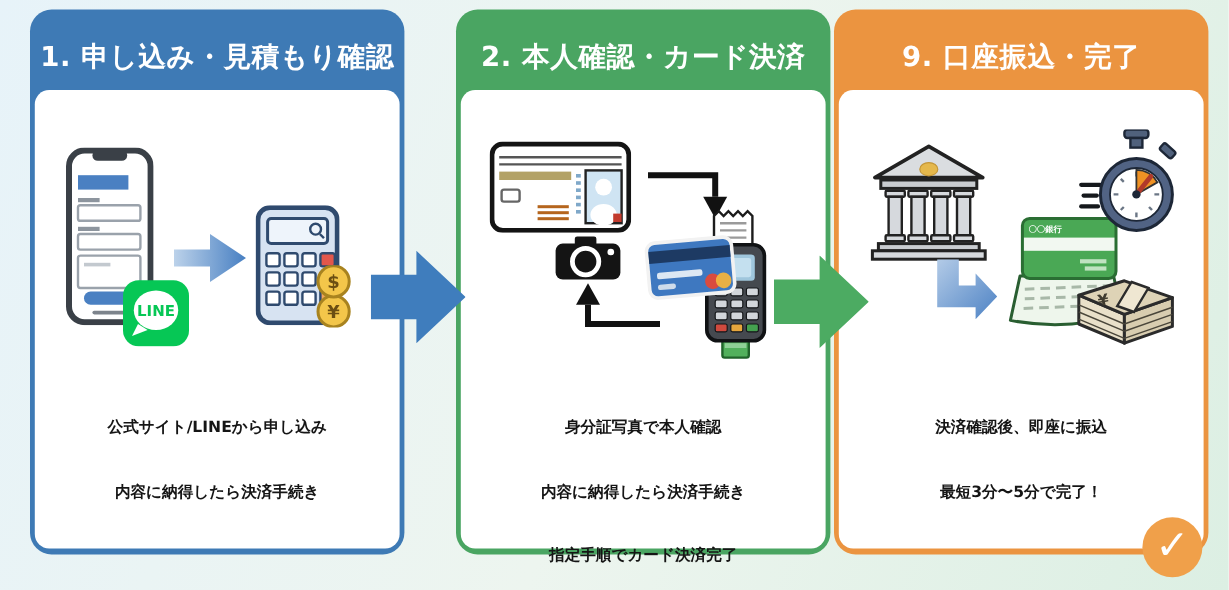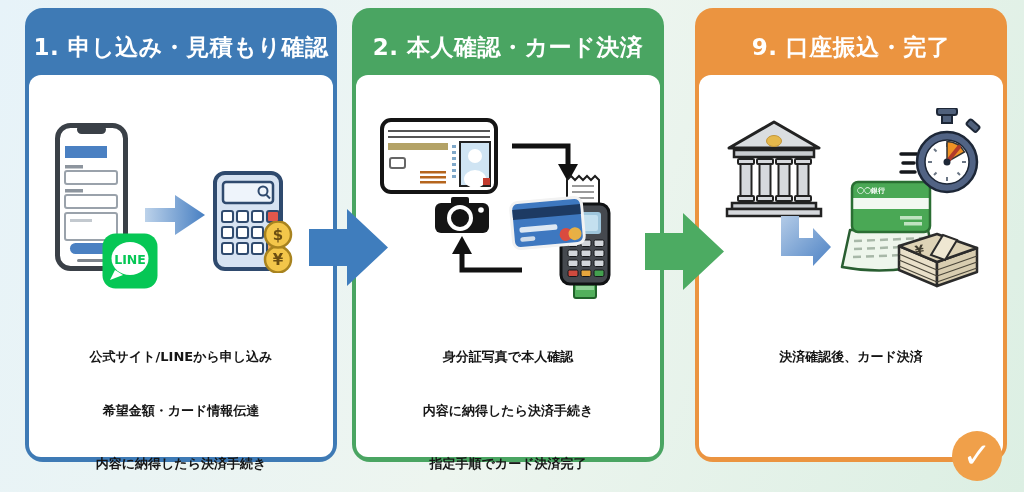--- a/index.html
+++ b/index.html
@@ -1,21 +1,21 @@
 <!DOCTYPE html>
 <html><head>
 <meta charset="utf-8">
 <style>
   html,body{margin:0;padding:0;}
   body{font-family:"DejaVu Sans","Liberation Sans",sans-serif;}
   .stage{position:relative;width:1024px;height:492px;overflow:hidden;
     background:linear-gradient(112deg,#e7f3f9 0%,#edf5ef 52%,#dcefe3 100%);}
   .card{position:absolute;top:8px;width:312px;height:454px;border-radius:18px;}
   .card-1{left:25px;background:#3e7ab5;}
-  .card-2{left:352px;background:#4aa562;}
+  .card-2{left:380px;background:#4aa562;}
   .card-3{left:695px;background:#eb9440;}
   .card-header{position:absolute;top:0;left:0;right:0;height:79px;display:flex;
     align-items:center;justify-content:center;border-radius:21px;}
   .card-title{color:#ffffff;font-size:23px;font-weight:700;letter-spacing:.5px;white-space:nowrap;}
   .card-inner{position:absolute;left:4px;right:4px;top:67px;bottom:5px;background:#ffffff;
     border-radius:12px;}
   .art{position:absolute;left:0;top:0;width:312px;height:310px;}
   .art svg{position:absolute;}
   .desc{position:absolute;left:6px;right:6px;top:313px;text-align:center;}
   .desc p{margin:18px;font-size:13px;font-weight:700;color:#151515;line-height:35.5px;white-space:nowrap;}
@@ -93,21 +93,20 @@
           <text x="17" y="44" text-anchor="middle" font-size="15" font-weight="bold" fill="#6b4e12">¥</text>
         </g>
         <g>
           <circle cx="17" cy="13.5" r="13" fill="#f3c64a" stroke="#a8831f" stroke-width="2.5"></circle>
           <text x="17" y="19" text-anchor="middle" font-size="15" font-weight="bold" fill="#6b4e12">$</text>
         </g>
       </svg>
     </div>
     <div class="desc">
       <p>公式サイト/LINEから申し込み</p>
-      <p>希望金額・カード情報伝達</p>
       <p>内容に納得したら決済手続き</p>
     </div>
   </section>
 
   <section class="card card-2">
     <div class="card-header">
       <span class="card-title">2. 本人確認・カード決済</span>
     </div>
     <div class="card-inner"></div>
     <div class="art">
@@ -286,21 +285,22 @@
           <line x1="52" y1="46" x2="92" y2="32"></line>
             <line x1="52" y1="52" x2="92" y2="38"></line>
             <line x1="52" y1="58" x2="92" y2="44"></line>
         </g>
         <polygon points="14,22 52,10 92,24 52,38" fill="#ded3b6" stroke="#2b2b2b" stroke-width="2.5" stroke-linejoin="round"></polygon>
         <polygon points="58,11 72,16 60,36 46,31" fill="#efe7d2" stroke="#2b2b2b" stroke-width="2"></polygon>
         <text x="30" y="31" font-size="13" font-weight="bold" fill="#403c30" transform="rotate(-10 32 27)">¥</text>
       </svg>
     </div>
     <div class="desc">
-      <p>決済確認後、カード決済</p>
+      <p>決済確認後、即座に振込</p>
+      <p>最短3分〜5分で完了！</p>
     </div>
     <div class="badge">
       <span>✓</span>
     </div>
   </section>
 
   <svg class="connector" style="left:309px;top:209px" width="79" height="77" viewBox="0 0 79 77">
     <polygon points="0,20 38,20 38,0 79,38.5 38,77 38,57 0,57" fill="#3f7dbd"></polygon>
   </svg>
   <svg class="connector" style="left:645px;top:213px" width="79" height="77" viewBox="0 0 79 77">

